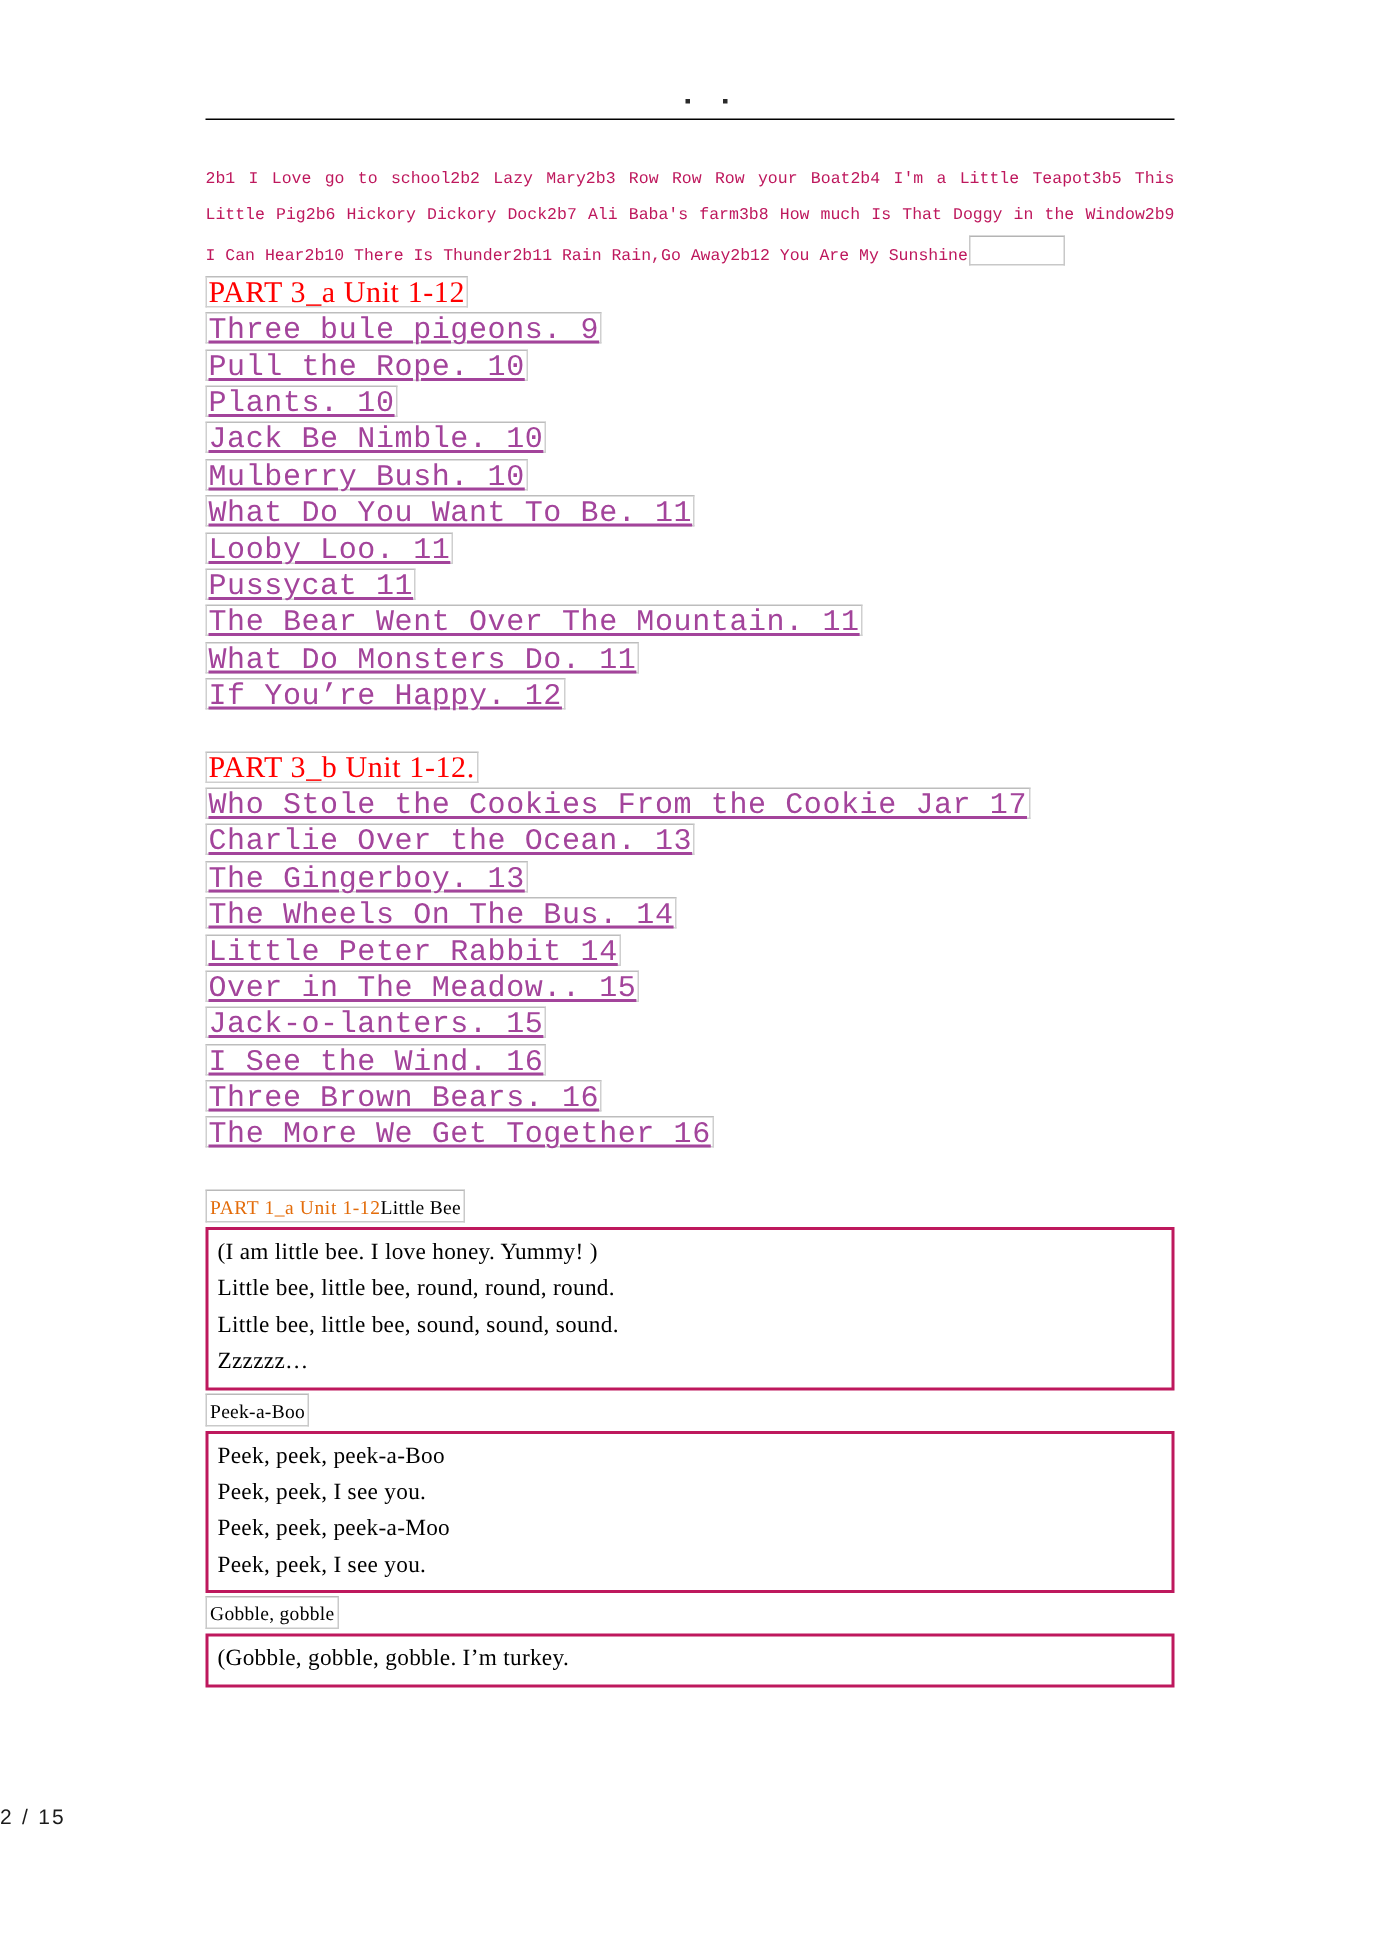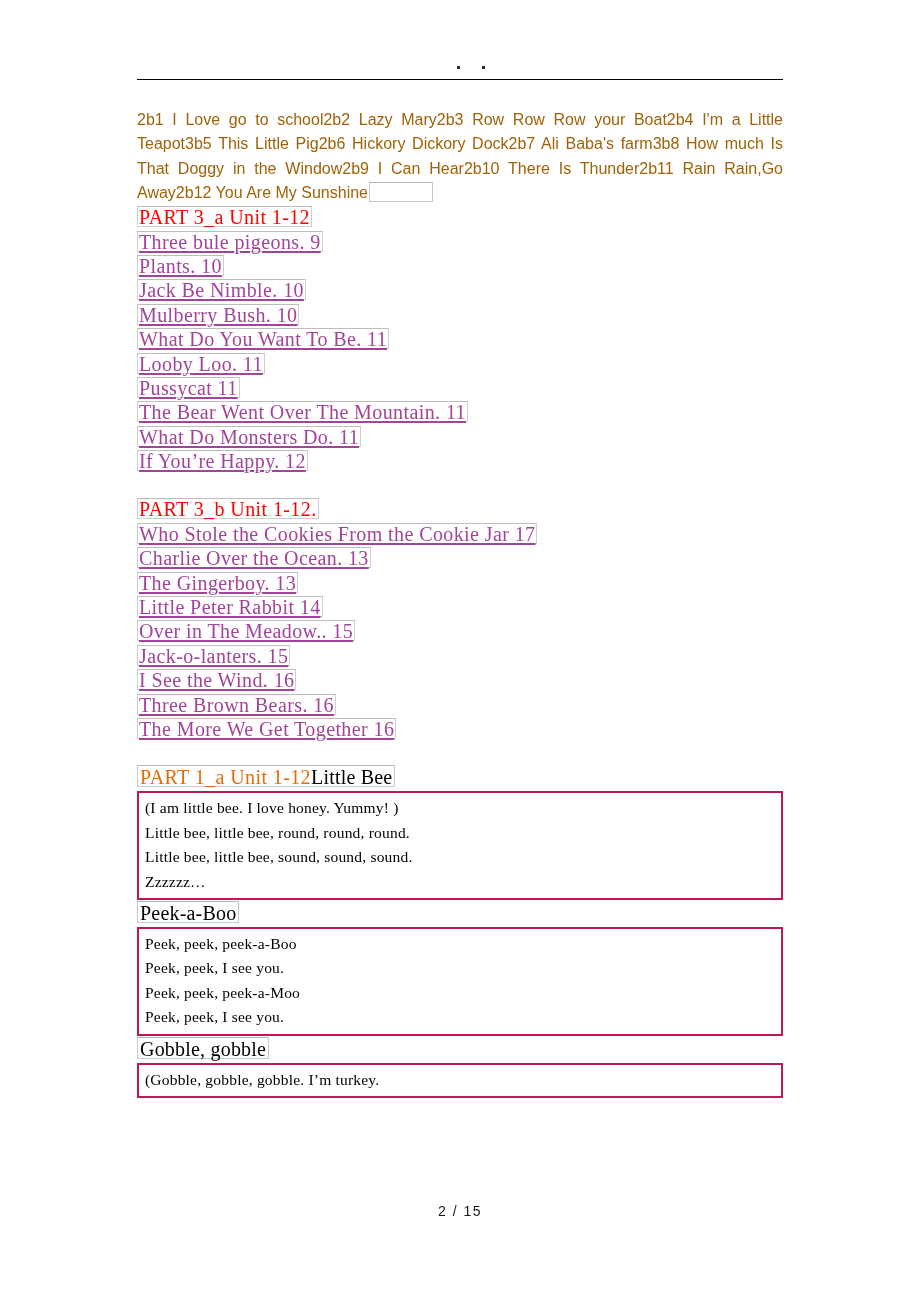--- a/index.html
+++ b/index.html
@@ -59,25 +59,25 @@
   
   .content {
     position: absolute;
     left: 137px;
     top: 108px;
     width: 646px;
   }
 
   
   .intro {
-    font-family: Liberation Sans, sans-serif;
-    font-size: 16px;
+    font-family: Liberation Mono, monospace;
+    font-size: 11px;
     line-height: 24.3px;
     letter-spacing: 0px;
-    color: #a16207;
+    color: #be185d;
     text-align: justify;
     text-justify: inter-word;
     width: 646px;
     margin: 0;
     white-space: normal;
   }
   .intro .fieldtail {
     display: inline-block;
     width: 62px;
     height: 18px;
@@ -112,30 +112,30 @@
   .toc-head {
     color: #ff0000;
     font-family: "Liberation Serif", serif;
     letter-spacing: 0.4px;
   }
   .toc-link {
     color: #a3449b;
     text-decoration: underline;
     text-decoration-color: #a3449b;
     text-underline-offset: 2px;
-    font-family: Liberation Serif, serif;
+    font-family: Liberation Mono, monospace;
     letter-spacing: 0.4px;
   }
   .toc-gap { height: 24px; }
 
   
   .song-title-row {
     height: 25px;
     line-height: 25px;
-    font-size: 20px;
+    font-size: 13px;
     white-space: nowrap;
   }
   .song-title-box {
     display: inline-block;
     border: 1px solid #c9c9c9;
     border-top-color: #b9b9b9;
     padding: 0 2px 0 2px;
     height: 22px;
     line-height: 22px;
     box-sizing: border-box;
@@ -162,21 +162,21 @@
     white-space: nowrap;
     letter-spacing: 0.2px;
   }
 
   
   .footer {
     position: absolute;
     left: 0;
     top: 1203px;
     width: 920px;
-    text-align: center;
+    text-align: left;
     font-family: "Liberation Sans", sans-serif;
     font-size: 14px;
     color: #1a1a1a;
     letter-spacing: 1.5px;
   }
 </style>
 </head>
 <body>
 
 <div class="page">
@@ -196,20 +196,23 @@
     <div class="toc">
 
       <div class="toc-line">
         <span class="toc-inner"><span class="toc-head">PART 3_a Unit 1-12</span></span>
       </div>
 
       <div class="toc-line">
         <span class="toc-inner"><a class="toc-link" href="#">Three bule pigeons.  9</a></span>
       </div>
       <div class="toc-line">
+        <span class="toc-inner"><a class="toc-link" href="#">Pull the Rope.  10</a></span>
+      </div>
+      <div class="toc-line">
         <span class="toc-inner"><a class="toc-link" href="#">Plants.  10</a></span>
       </div>
       <div class="toc-line">
         <span class="toc-inner"><a class="toc-link" href="#">Jack Be Nimble.  10</a></span>
       </div>
       <div class="toc-line">
         <span class="toc-inner"><a class="toc-link" href="#">Mulberry Bush.  10</a></span>
       </div>
       <div class="toc-line">
         <span class="toc-inner"><a class="toc-link" href="#">What Do You Want To Be.  11</a></span>
@@ -237,20 +240,23 @@
       </div>
 
       <div class="toc-line">
         <span class="toc-inner"><a class="toc-link" href="#">Who Stole the Cookies From the Cookie Jar   17</a></span>
       </div>
       <div class="toc-line">
         <span class="toc-inner"><a class="toc-link" href="#">Charlie Over the Ocean.  13</a></span>
       </div>
       <div class="toc-line">
         <span class="toc-inner"><a class="toc-link" href="#">The Gingerboy.  13</a></span>
+      </div>
+      <div class="toc-line">
+        <span class="toc-inner"><a class="toc-link" href="#">The Wheels On The Bus.  14</a></span>
       </div>
       <div class="toc-line">
         <span class="toc-inner"><a class="toc-link" href="#">Little Peter Rabbit   14</a></span>
       </div>
       <div class="toc-line">
         <span class="toc-inner"><a class="toc-link" href="#">Over in The Meadow..  15</a></span>
       </div>
       <div class="toc-line">
         <span class="toc-inner"><a class="toc-link" href="#">Jack-o-lanters.  15</a></span>
       </div>

